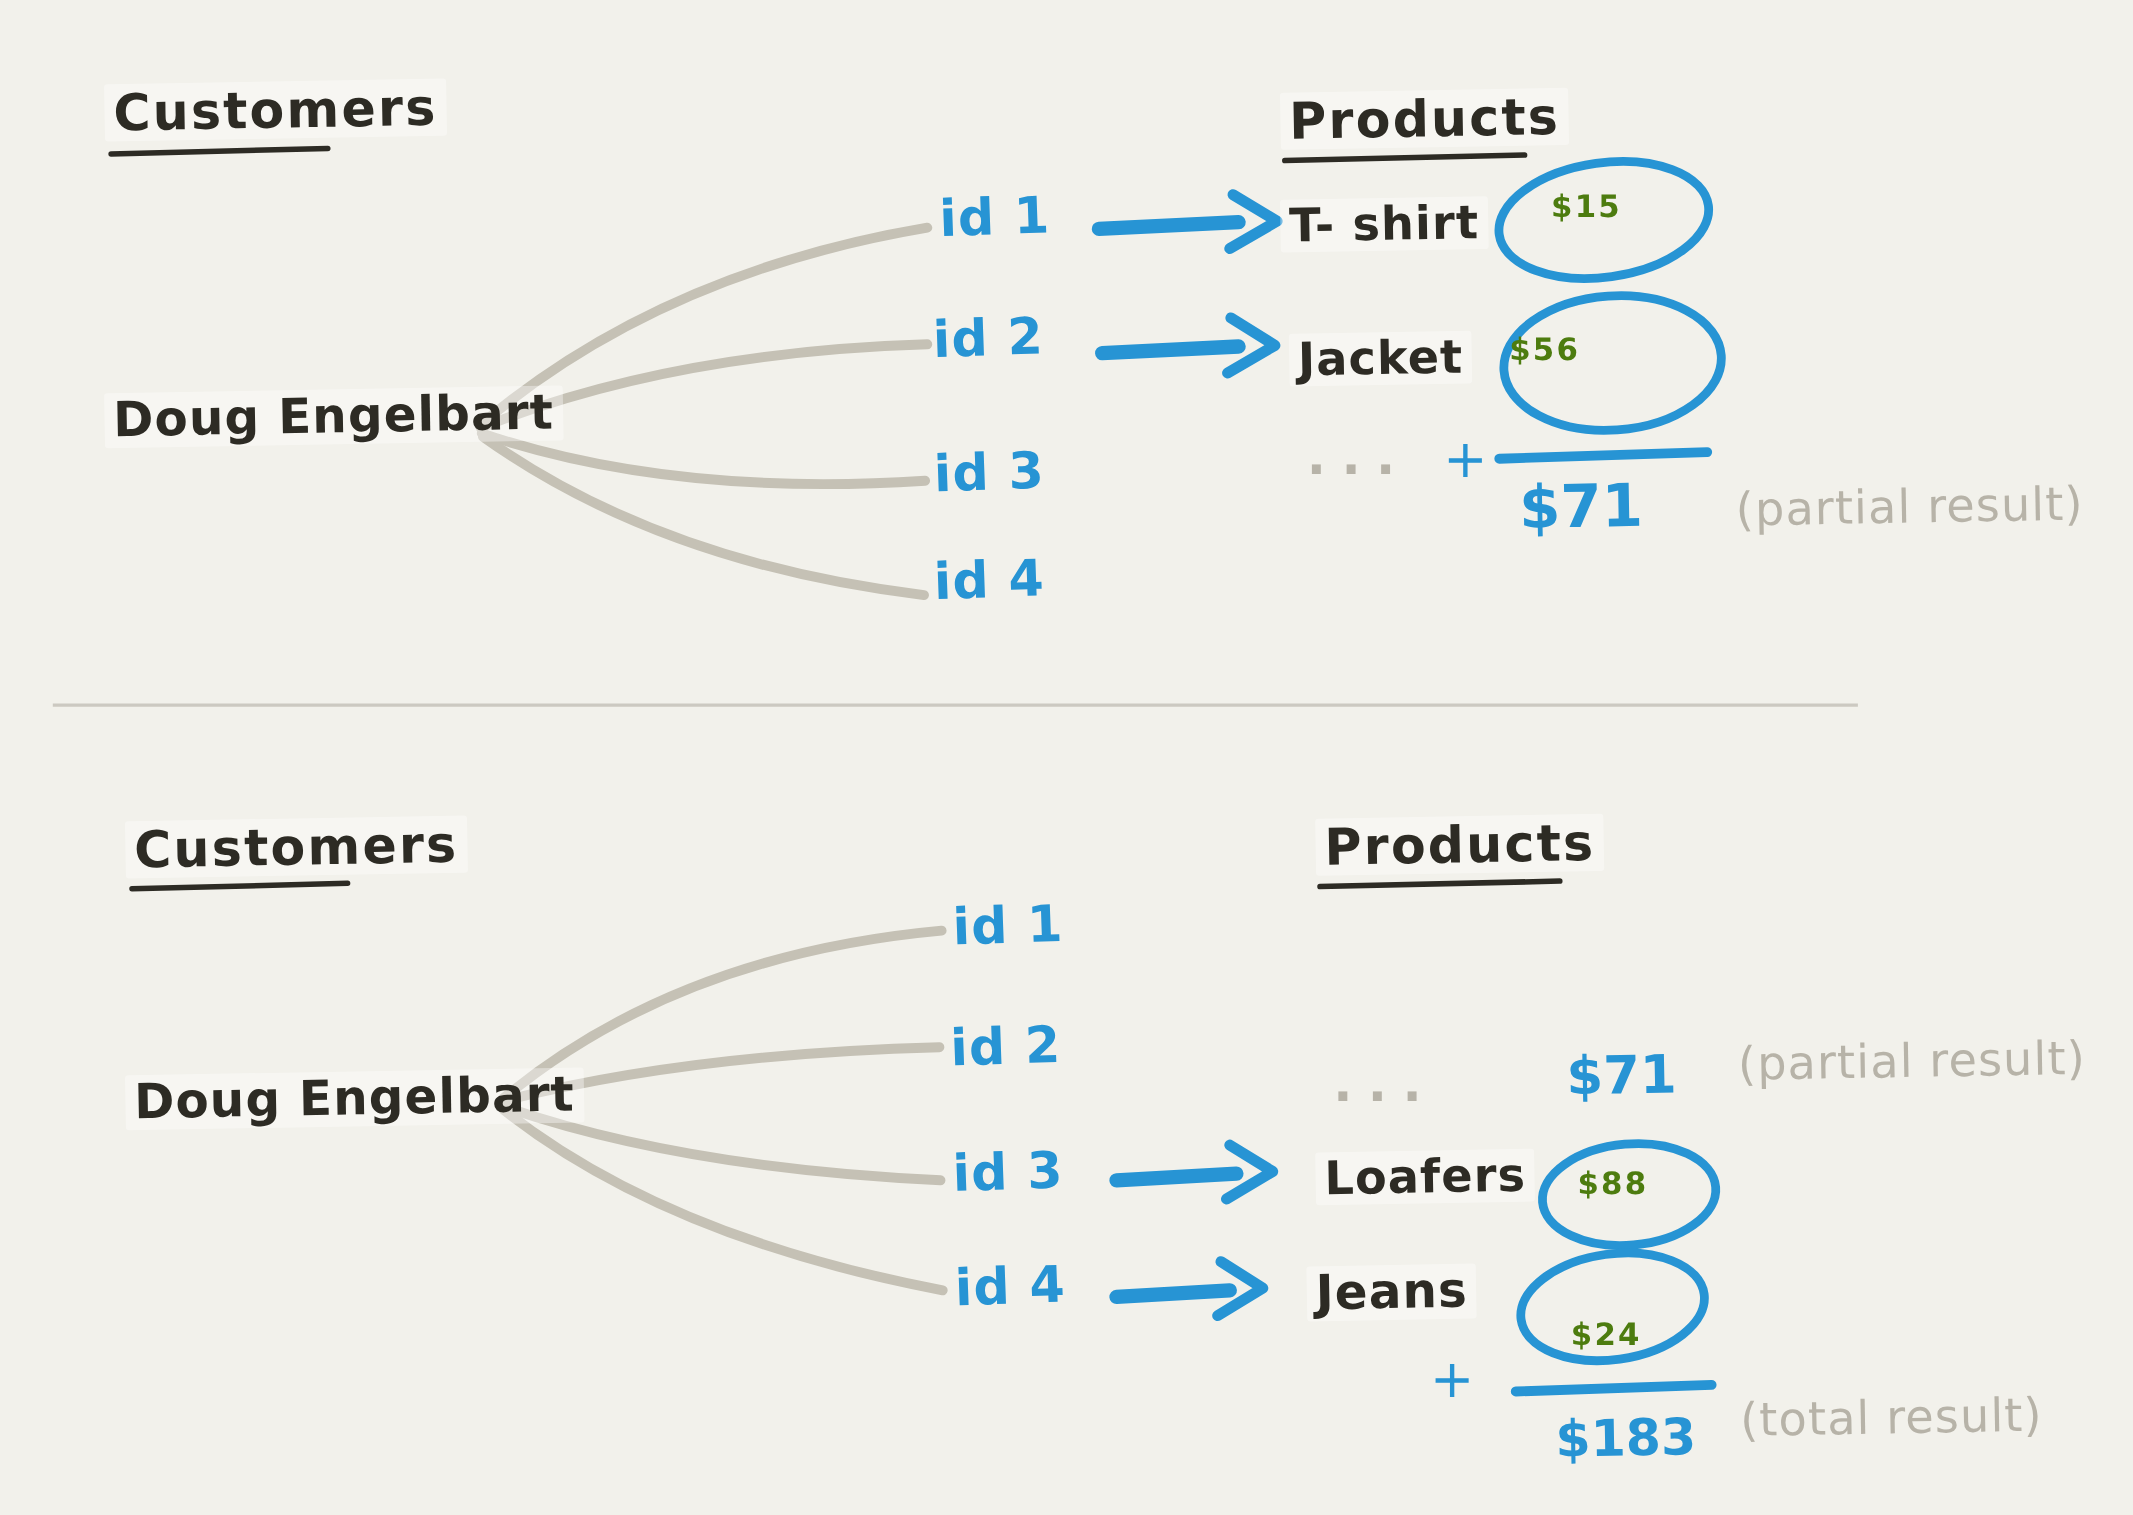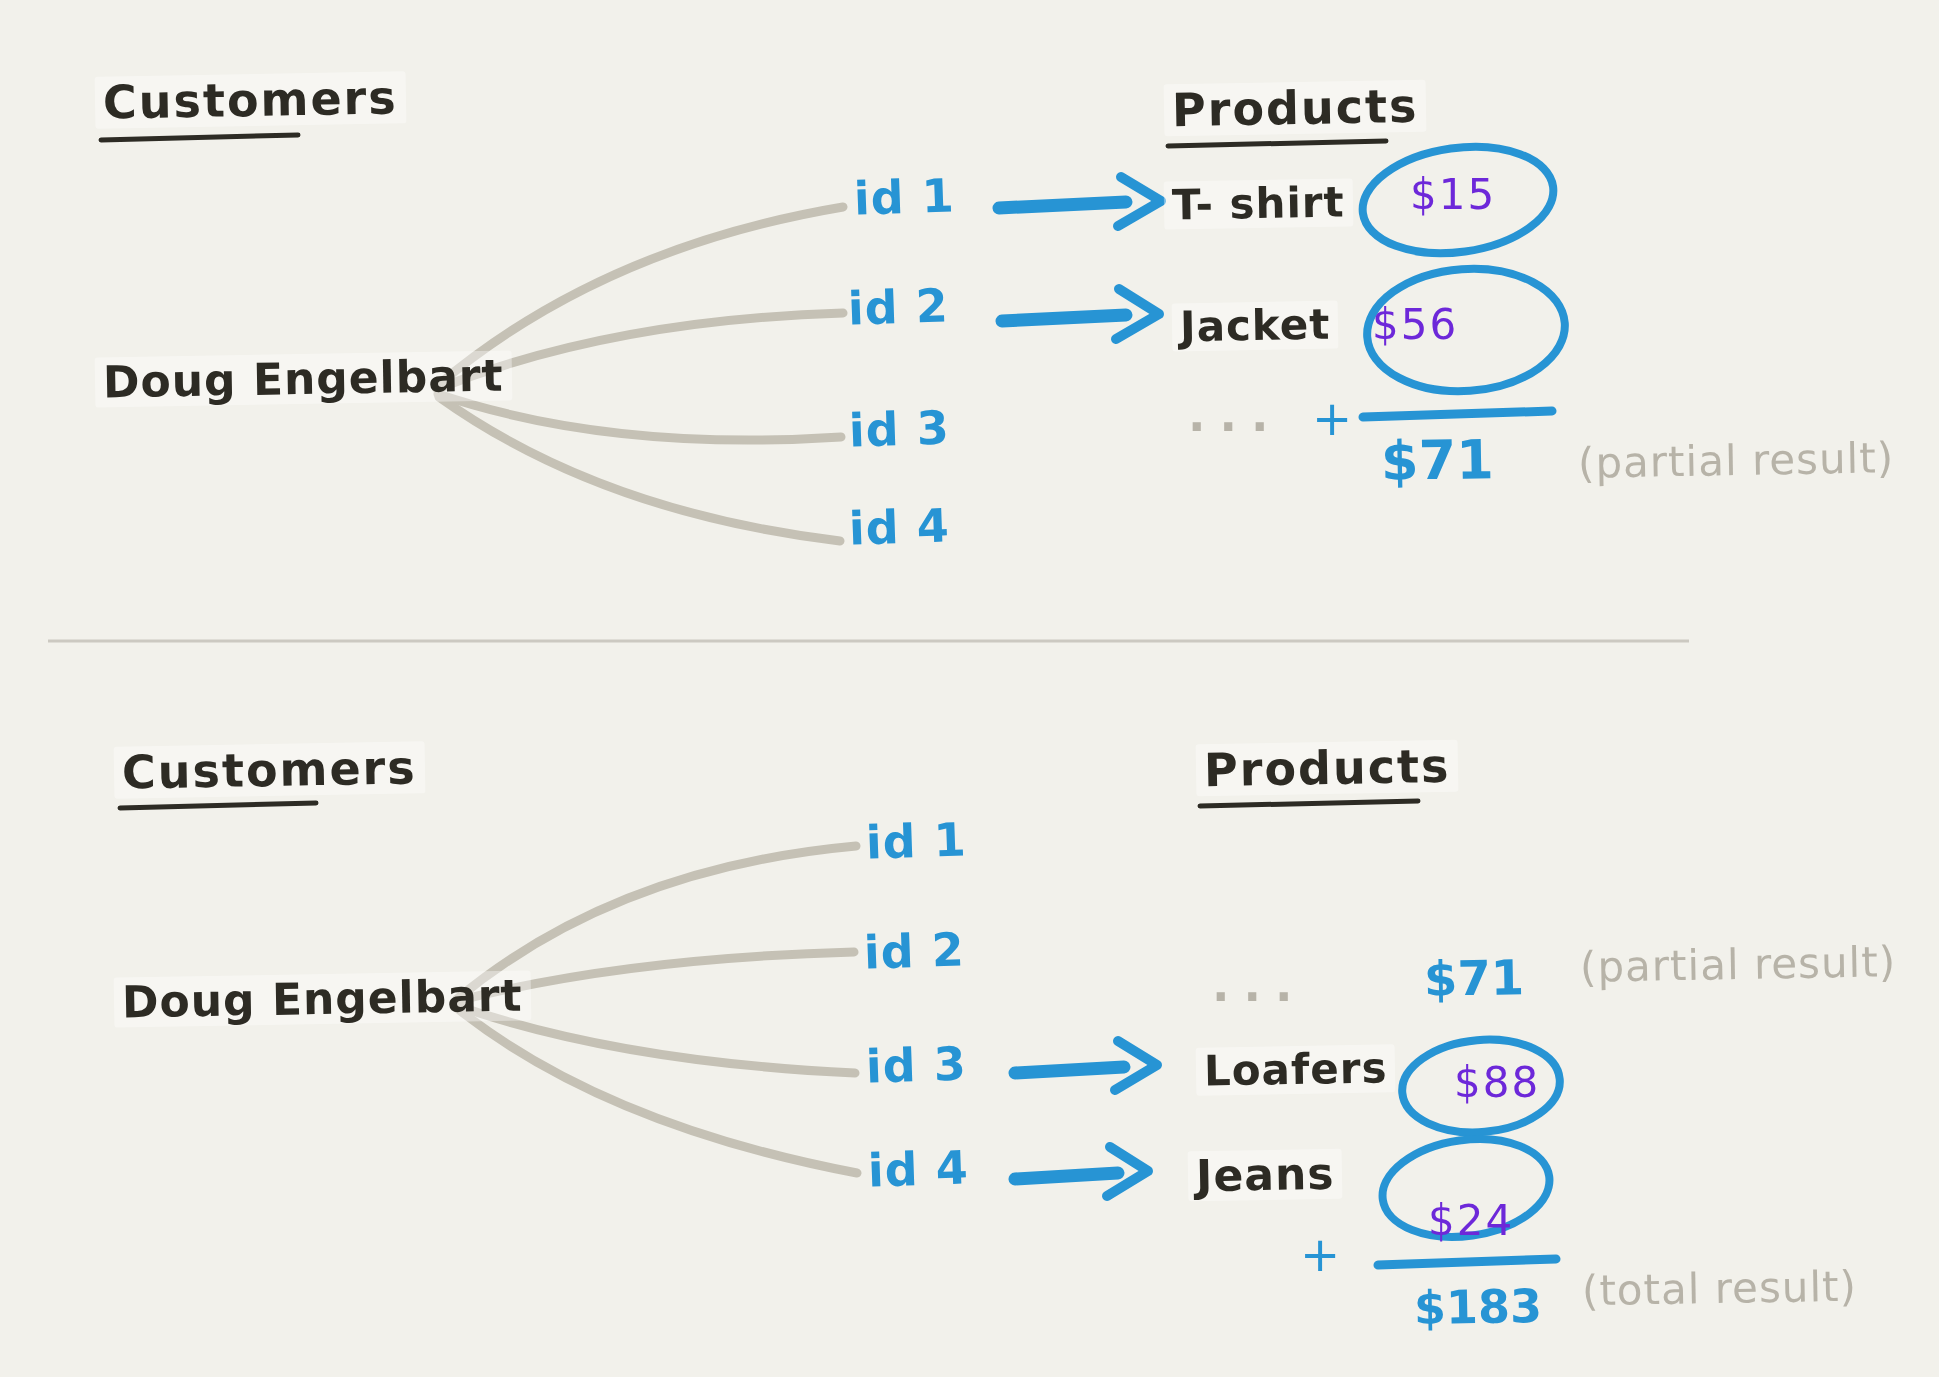--- a/index.html
+++ b/index.html
@@ -10,21 +10,21 @@
     color:#2d2b24;
     padding-left:10px;
   }
   #strokes{position:absolute;left:0;top:0;pointer-events:none;}
   .txt{position:absolute;white-space:nowrap;line-height:1;}
   .hl{background:rgba(255,255,255,0.38);padding:3px 8px;border-radius:3px;}
   .heading{font-size:46px;letter-spacing:2px;font-weight:bold;}
   .name{font-size:44px;font-weight:bold;letter-spacing:1px;}
   .idlabel{font-size:46px;font-weight:bold;color:#2794d4;letter-spacing:1px;}
   .product{font-size:42px;font-weight:bold;letter-spacing:1px;}
-  .price{font-size:42px;font-weight:normal;color:#6d28d9;letter-spacing:2px;}
+  .price{font-size:28px;font-weight:bold;color:#4d7c0f;letter-spacing:2px;}
   .bluebig{color:#2794d4;font-weight:bold;}
   .plus{color:#2794d4;font-size:48px;font-weight:400;}
   .note{color:#b7b3a8;font-size:42px;letter-spacing:1px;}
   .dots{color:#b7b3a8;font-size:46px;font-weight:bold;letter-spacing:14px;}
   .r-1{transform:rotate(-1deg);}
   .r-2{transform:rotate(-2deg);}
 </style>
 </head>
 <body>
 
@@ -102,21 +102,21 @@
   <div class="txt idlabel r-2" style="left:866px;top:818px;">id 1</div>
   <div class="txt idlabel r-2" style="left:864px;top:928px;">id 2</div>
   <div class="txt idlabel r-2" style="left:866px;top:1042px;">id 3</div>
   <div class="txt idlabel r-2" style="left:868px;top:1146px;">id 4</div>
 
   <div class="txt dots" style="left:1212px;top:962px;">...</div>
   <div class="txt bluebig r-1" style="left:1424px;top:954px;font-size:48px;">$71</div>
   <div class="txt note r-1" style="left:1580px;top:944px;">(partial result)</div>
 
   <div class="txt product hl r-1" style="left:1196px;top:1046px;">Loafers</div>
-  <div class="txt price" style="left:1434px;top:1062px;margin-left:20px;">$88</div>
+  <div class="txt price" style="left:1434px;top:1062px;">$88</div>
 
   <div class="txt product hl r-1" style="left:1188px;top:1150px;font-size:44px;">Jeans</div>
   <div class="txt price" style="left:1428px;top:1200px;">$24</div>
 
   <div class="txt plus" style="left:1300px;top:1230px;">+</div>
   <div class="txt bluebig r-1" style="left:1414px;top:1284px;font-size:46px;">$183</div>
   <div class="txt note r-1" style="left:1582px;top:1268px;">(total result)</div>
 
 </div>
 

